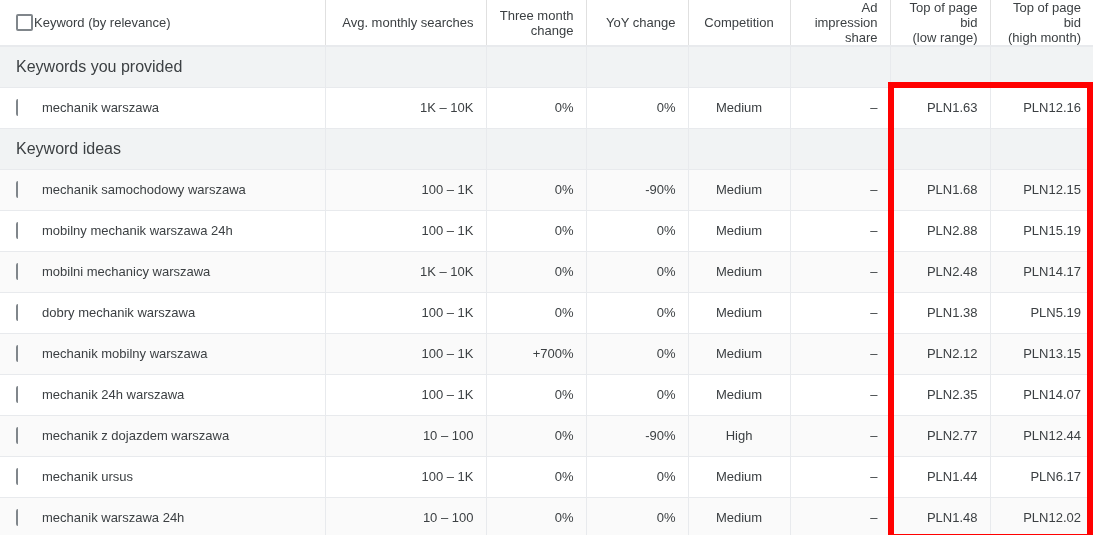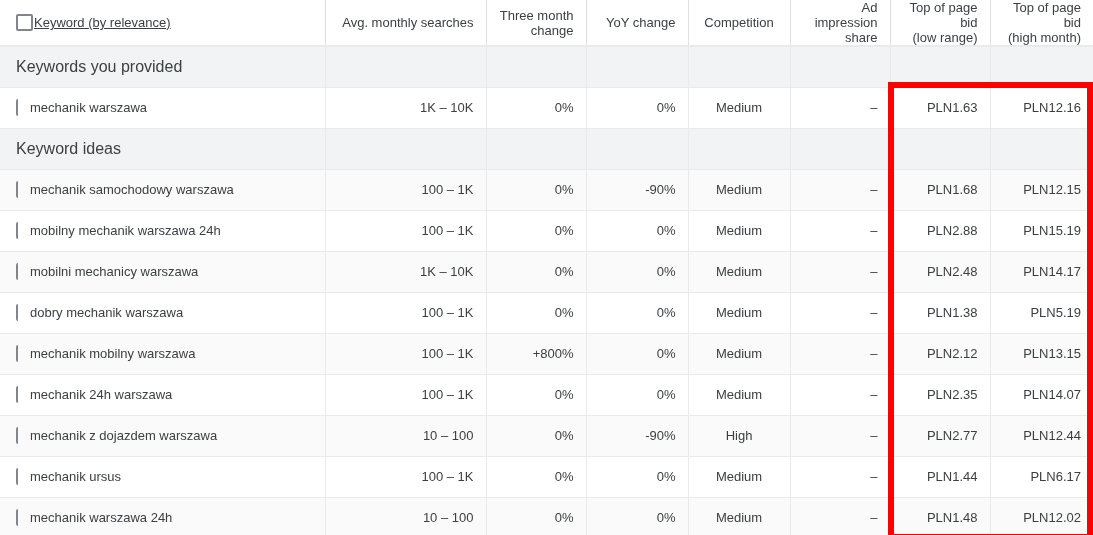--- a/index.html
+++ b/index.html
@@ -52,21 +52,20 @@
   thead th.sepL { border-left: 1px solid #e0e0e0; }
   th.th-check {
     padding: 0 0 0 16px;
     text-align: left;
     border-bottom: 2px solid #e8eaed;
   }
   th.th-kw {
     text-align: left;
     padding-left: 16px;
     font-weight: 500;
-    text-decoration: underline;
   }
   th.num { text-align: right; }
   th.lft { text-align: center; }
 
   
   .cbox {
     display: inline-block;
     width: 17px; height: 17px;
     border: 2px solid #80868b;
     border-radius: 2px;
@@ -102,21 +101,21 @@
     overflow: hidden;
     text-overflow: ellipsis;
   }
   tbody tr.data.shade td { background: #fafafa; }
   tbody tr.data td.sepL { border-left: 1px solid #e8eaed; }
   tbody tr.data td.cell-check {
     padding: 0 0 0 16px;
     border-bottom: 1px solid #e8eaed;
   }
   tbody tr.data td.cell-kw {
-    padding-left: 12px;
+    padding-left: 24px;
     text-align: left;
     color: #3c4043;
   }
   td.num { text-align: right; }
   td.lft { text-align: center; }
   td.dash { text-align: right; color: #3c4043; }
 
   
   .redbox {
     position: absolute;
@@ -257,21 +256,21 @@
           <td class="num sepL">0%</td>
           <td class="lft sepL">Medium</td>
           <td class="dash sepL">–</td>
           <td class="num sepL">PLN1.38</td>
           <td class="num sepL">PLN5.19</td>
         </tr>
         <tr class="data shade">
           <td class="cell-check"><span class="cbox"></span></td>
           <td class="cell-kw">mechanik mobilny warszawa</td>
           <td class="num sepL">100 – 1K</td>
-          <td class="num sepL">+800%</td>
+          <td class="num sepL">+700%</td>
           <td class="num sepL">0%</td>
           <td class="lft sepL">Medium</td>
           <td class="dash sepL">–</td>
           <td class="num sepL">PLN2.12</td>
           <td class="num sepL">PLN13.15</td>
         </tr>
         <tr class="data">
           <td class="cell-check"><span class="cbox"></span></td>
           <td class="cell-kw">mechanik 24h warszawa</td>
           <td class="num sepL">100 – 1K</td>

